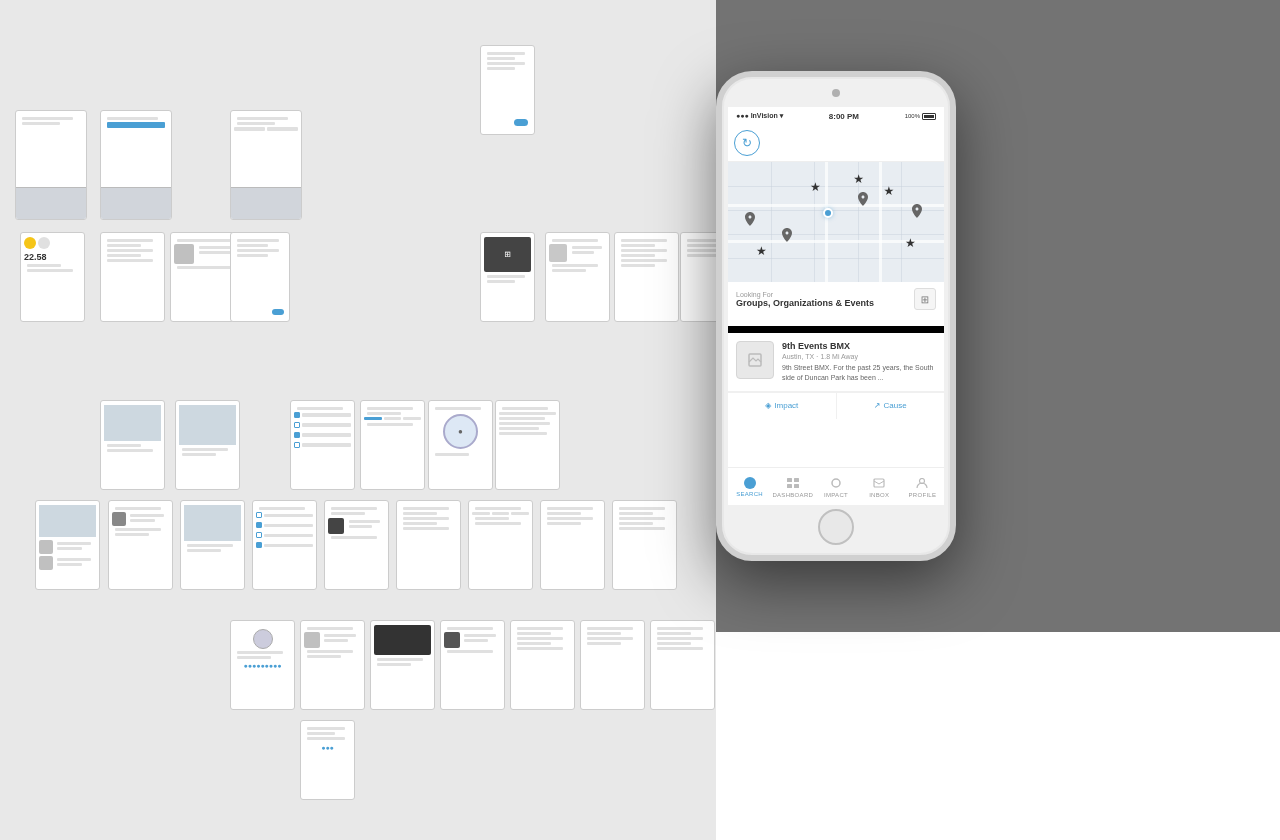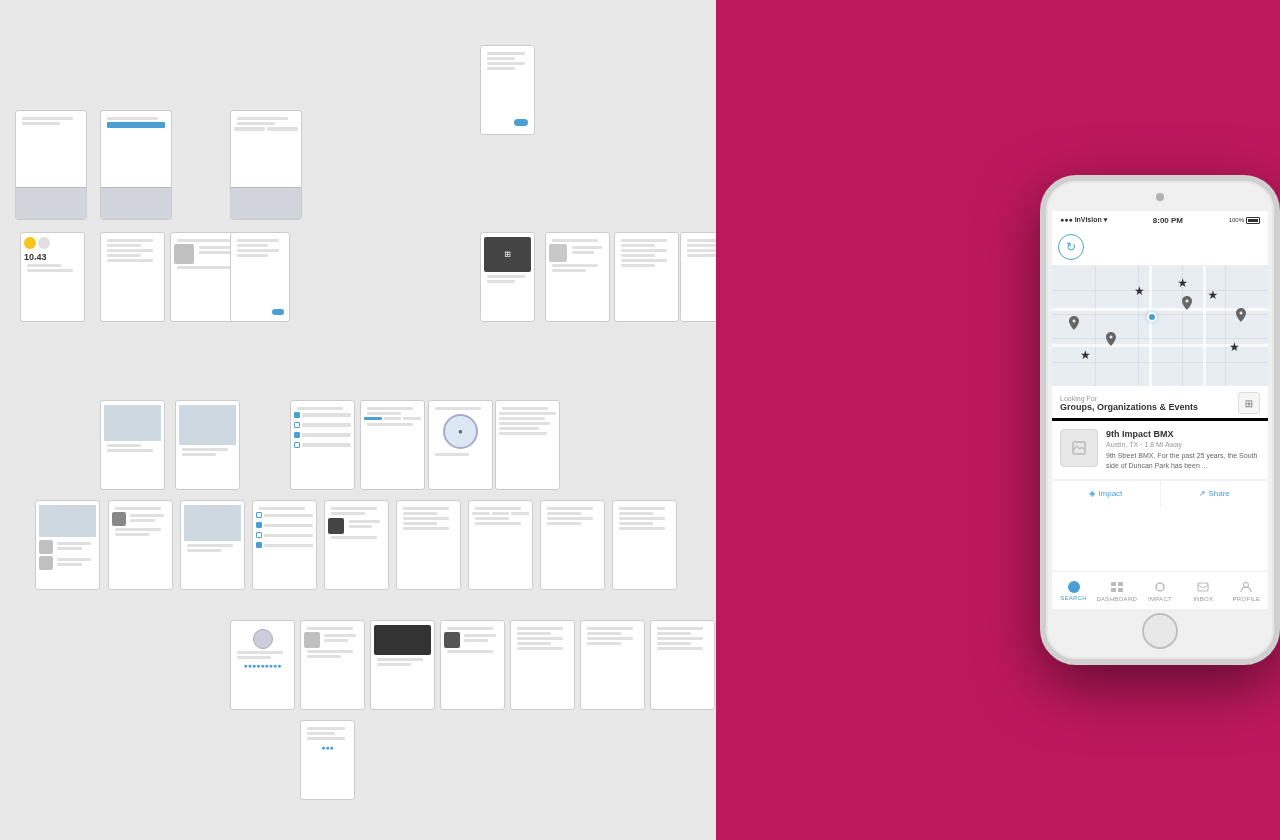--- a/index.html
+++ b/index.html
@@ -10,25 +10,25 @@
       width: 716px;
       height: 840px;
       background: #e8e8e8;
       position: relative;
       overflow: hidden;
     }
 
     
     .right-panel {
       width: 564px;
-      height: 840px;
-      background: #be185d;
-      display: flex;
-      align-items: center;
-      justify-content: flex-end;
+      height: 632px;
+      background: #737373;
+      display: flex;
+      align-items: center;
+      justify-content: flex-start;
     }
 
     
     .mini-screen {
       position: absolute;
       background: #fff;
       border: 1px solid #ccc;
       border-radius: 3px;
       overflow: hidden;
     }
@@ -233,23 +233,23 @@
       background: #4a9fd4;
       border: 2px solid #fff;
       box-shadow: 0 0 4px rgba(74,159,212,0.5);
     }
 
     
     .looking-for-row {
       display: flex;
       align-items: center;
       justify-content: space-between;
-      padding: 6px 8px 4px;
+      padding: 6px 8px 16px;
       background: #fff;
-      border-bottom: 3px solid #000000;
+      border-bottom: 7px solid #000000;
     }
 
     .looking-for-label {
       font-size: 7px;
       color: #999;
       font-weight: 400;
     }
 
     .looking-for-value {
       font-size: 9px;
@@ -510,21 +510,21 @@
         </div>
     </div>
   </div>
 
   <div class="mini-screen ms5">
     <div class="ms-inner">
       <div style="display:flex;align-items:center;gap:2px;margin-bottom:3px;">
         <div style="width:12px;height:12px;background:#f5c518;border-radius:50%;"></div>
         <div style="width:12px;height:12px;background:#e0e0e0;border-radius:50%;"></div>
       </div>
-      <div style="font-size:9px;color:#333;font-weight:700;margin-bottom:2px;">10.43</div>
+      <div style="font-size:9px;color:#333;font-weight:700;margin-bottom:2px;">22.58</div>
       <div class="ms-line short"></div>
       <div class="ms-line medium"></div>
     </div>
   </div>
 
   <div class="mini-screen ms6">
     <div class="ms-inner">
       <div class="ms-line medium"></div>
       <div class="ms-line short"></div>
       <div class="ms-line medium"></div>
@@ -968,33 +968,33 @@
       <div style="overflow:hidden;height:calc(100% - 18px - 36px - 120px - 36px - 38px);">
 
         <div class="org-card">
           <div class="org-thumb">
             <svg width="16" height="16" viewBox="0 0 16 16">
                 <rect x="2" y="2" width="12" height="12" rx="1" fill="none" stroke="#bbb" stroke-width="1.5"></rect>
                 <path d="M2 10l4-4 3 3 2-2 3 3" stroke="#bbb" stroke-width="1.2" fill="none"></path>
               </svg>
           </div>
           <div class="org-info">
-            <div class="org-name">9th Impact BMX</div>
+            <div class="org-name">9th Events BMX</div>
             <div class="org-meta">Austin, TX · 1.8 Mi Away</div>
             <div class="org-desc">9th Street BMX. For the past 25 years, the South side of Duncan Park has been ...</div>
           </div>
         </div>
         <div class="org-actions">
           <button class="org-action-btn">
             <span>◈</span>
             <span>Impact</span>
           </button>
           <button class="org-action-btn">
             <span>↗</span>
-            <span>Share</span>
+            <span>Cause</span>
           </button>
         </div>
 
 
       </div>
 
       <div class="bottom-nav">
         <div class="nav-item active">
           <div class="nav-circle"></div>
           <span class="nav-label">SEARCH</span>

